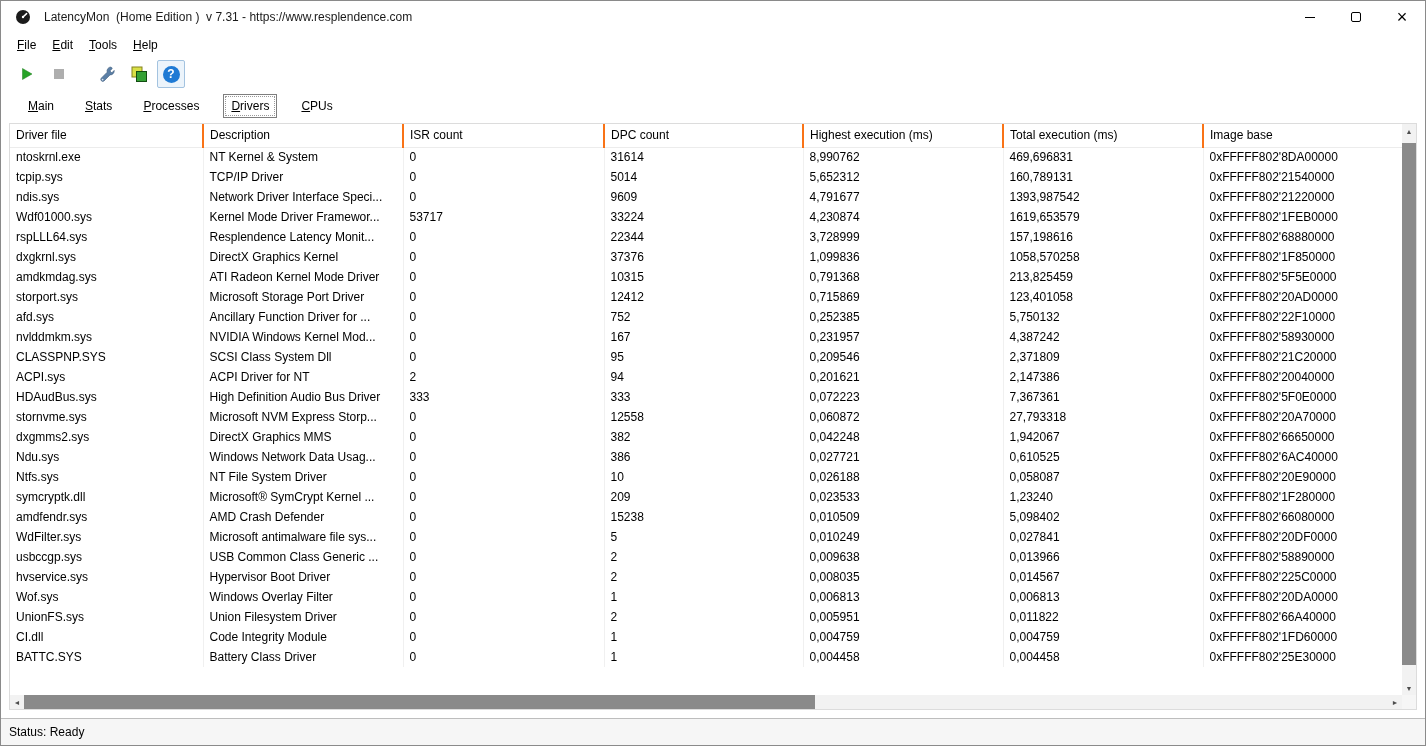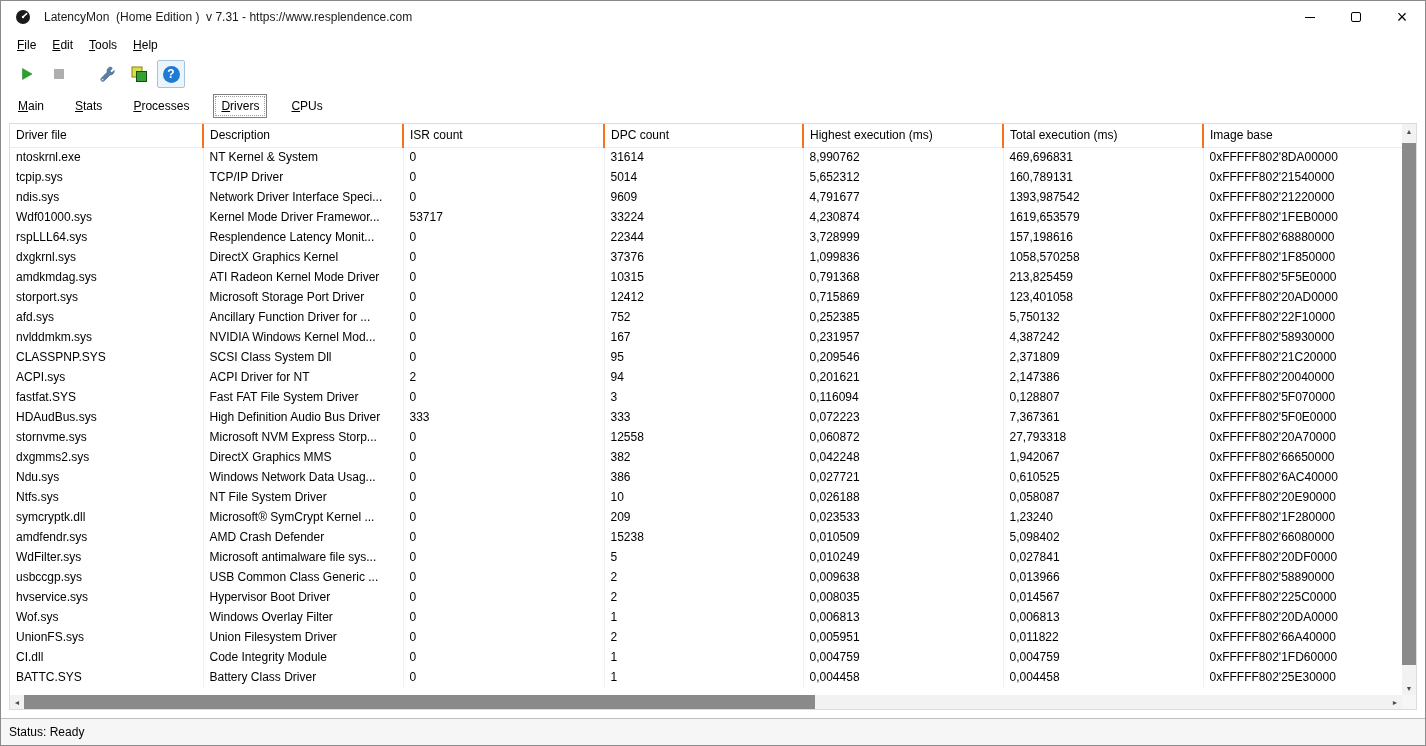--- a/index.html
+++ b/index.html
@@ -32,21 +32,21 @@
   
   .toolbar { flex: 0 0 34px; display: flex; align-items: center; padding-left: 12px; }
   .tool-btn { width: 28px; height: 28px; display: flex; align-items: center; justify-content: center;
               border: 1px solid transparent; background: transparent; margin-right: 4px; }
   .tool-gap { width: 16px; }
   .tool-btn.help { border: 1px solid #a3c3e0; background: #ecf4fb; border-radius: 2px; }
   .help-circle { width: 17px; height: 17px; border-radius: 50%; background: #1f7ad4; color: #fff;
                  font-size: 12px; font-weight: bold; display: flex; align-items: center; justify-content: center; }
 
   
-  .tabbar { flex: 0 0 30px; display: flex; align-items: center; padding-left: 10px; font-size: 12px; text-align: center; }
+  .tabbar { flex: 0 0 30px; display: flex; align-items: center; padding-left: 20px; font-size: 12px; text-align: center; }
   .tab { padding: 4px 7px; margin-right: 17px; }
   .tab.selected { border: 1px solid #7e7e7e; outline: 1px dotted #9a9a9a; outline-offset: -3px; }
 
   
   .content { flex: 1; padding: 2px 8px 8px; overflow: hidden; background: #fff; }
   .listview { width: 100%; height: 100%; border: 1px solid #dcdcdc; background: #fff;
               display: grid; grid-template-columns: 1fr 14px; grid-template-rows: 1fr 14px; }
   .table-area { grid-area: 1 / 1; overflow: hidden; }
   table.grid { border-collapse: collapse; table-layout: fixed; width: 100%; font-size: 12px; }
   .grid thead tr { border-bottom: 1px solid #ececec; }
@@ -266,29 +266,20 @@
               <tr>
                 <td>ACPI.sys</td>
                 <td>ACPI Driver for NT</td>
                 <td>2</td>
                 <td>94</td>
                 <td>0,201621</td>
                 <td>2,147386</td>
                 <td>0xFFFFF802'20040000</td>
               </tr>
               <tr>
-                <td>fastfat.SYS</td>
-                <td>Fast FAT File System Driver</td>
-                <td>0</td>
-                <td>3</td>
-                <td>0,116094</td>
-                <td>0,128807</td>
-                <td>0xFFFFF802'5F070000</td>
-              </tr>
-              <tr>
                 <td>HDAudBus.sys</td>
                 <td>High Definition Audio Bus Driver</td>
                 <td>333</td>
                 <td>333</td>
                 <td>0,072223</td>
                 <td>7,367361</td>
                 <td>0xFFFFF802'5F0E0000</td>
               </tr>
               <tr>
                 <td>stornvme.sys</td>

